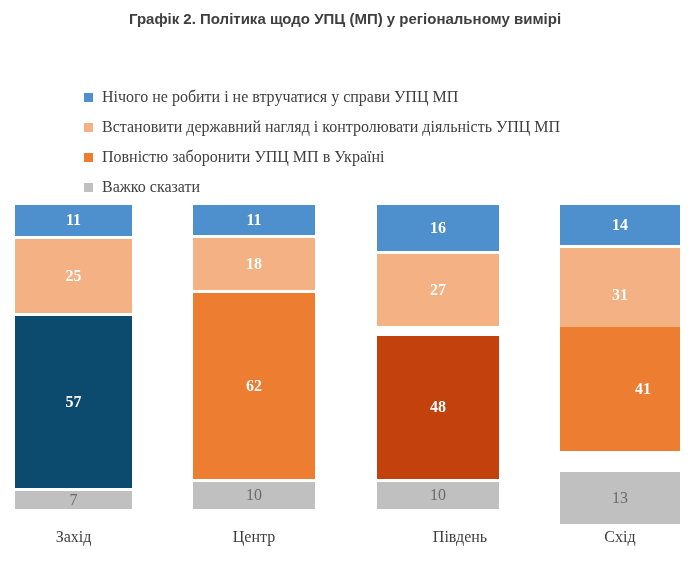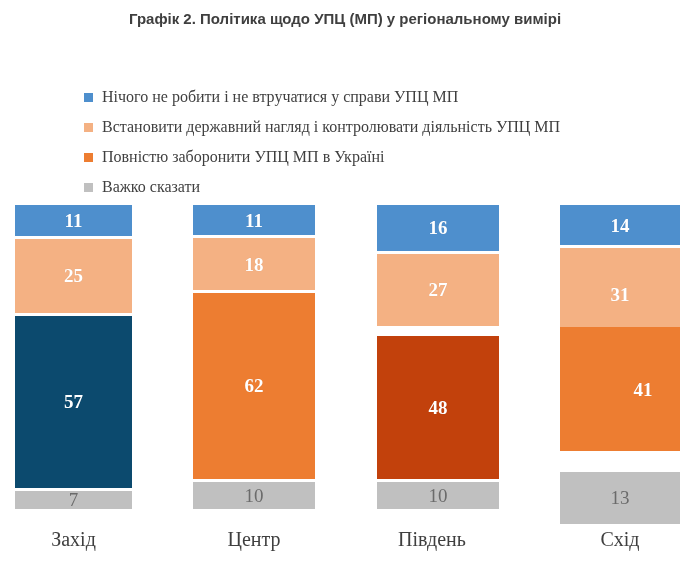--- a/index.html
+++ b/index.html
@@ -76,21 +76,21 @@
     left: 0;
     width: 100%;
     box-sizing: border-box;
     display: flex;
     align-items: center;
     justify-content: center;
   }
   .seg-value {
     font-family: "Liberation Serif", serif;
     font-weight: bold;
-    font-size: 19px;
+    font-size: 16px;
     color: #ffffff;
     line-height: 1;
     text-shadow: 0 0 1px rgba(0,0,0,0.10);
   }
   .seg-value.dark {
     color: #6b6b6b;
     font-weight: normal;
     text-shadow: none;
   }
 
@@ -100,21 +100,21 @@
     top: 528px;
     left: 0;
     width: 690px;
     height: 30px;
   }
   .cat-label {
     position: absolute;
     top: 0;
     text-align: center;
     font-family: "Liberation Serif", serif;
-    font-size: 20px;
+    font-size: 16px;
     color: #3f3f3f;
     white-space: nowrap;
   }
 </style>
 </head>
 <body>
 
 <div id="chart-title">Графік 2. Політика щодо УПЦ (МП) у регіональному вимірі</div>
 
 <div id="legend">
@@ -191,15 +191,15 @@
       </div>
       <div class="segment" style="top: 266.687px; height: 52px; background: rgb(192, 192, 192);">
         <span class="seg-value dark">13</span>
       </div>
     </div>
   </div>
 
 <div id="cat-labels">
     <div class="cat-label" style="left: 15px; width: 117px;">Захід</div>
     <div class="cat-label" style="left: 193px; width: 122px;">Центр</div>
-    <div class="cat-label" style="left: 371px; width: 122px;">Південь</div>
+    <div class="cat-label" style="left: 399px; width: 122px;">Південь</div>
     <div class="cat-label" style="left: 560px; width: 120px;">Схід</div>
   </div>
 
 </body></html>

